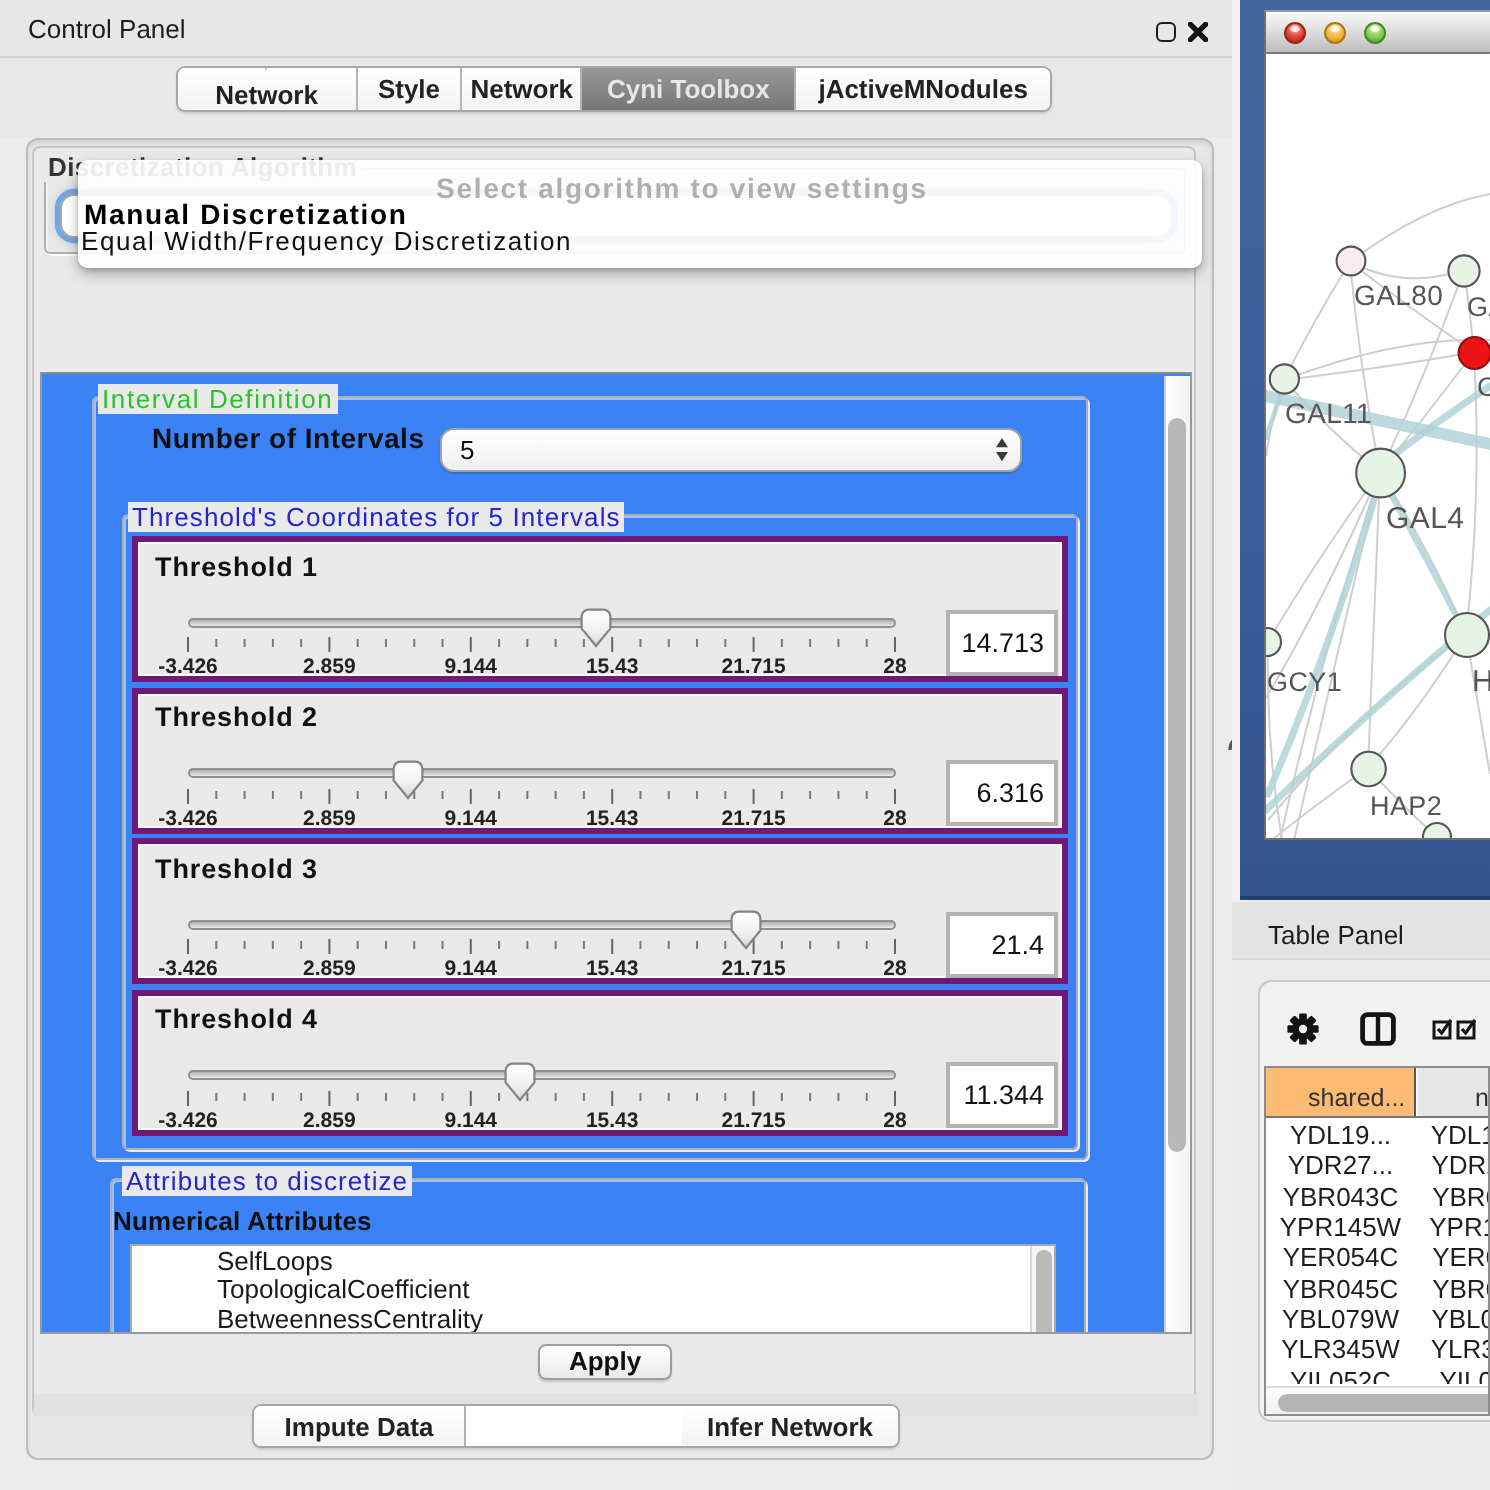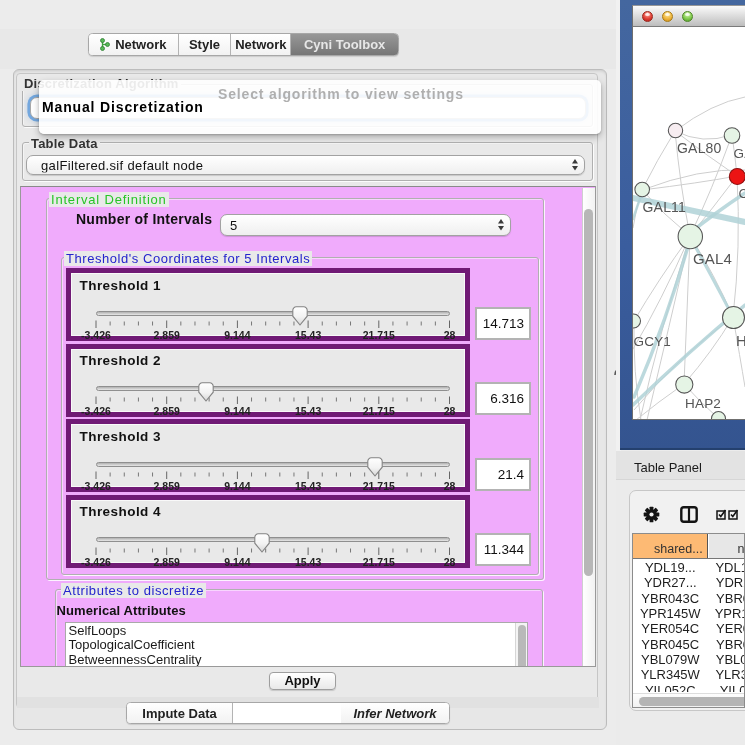--- a/index.html
+++ b/index.html
@@ -11,21 +11,21 @@
 
   
   #titlebar { left:0; top:0; width:616px; height:29px; background:#e7e7e7; border-bottom:1px solid #d2d2d2; }
   #titlebar .wtitle { position:absolute; left:14px; top:7px; font-size:13px; color:#1c1c1c; }
   #float-ico { position:absolute; left:577.5px; top:10.5px; width:10.5px; height:10px; border:1.7px solid #1d1d1d; border-radius:3px; }
   
 
   #tabbar-zone { left:0; top:29px; width:616px; height:40px; background:#e8e8e8; }
 
   .seg-control { position:absolute; display:flex; border:1px solid #a7a7a7; border-radius:4.5px; overflow:hidden; background:#fff; box-shadow:0 1px 1px rgba(0,0,0,0.12); }
-  .seg { display:flex; align-items:center; justify-content:center; gap:5px; font-size:13px; font-weight:600; color:#222; background:linear-gradient(#ffffff,#f2f2f2); border-right:1px solid #b3b3b3; }
+  .seg { display:flex; align-items:center; justify-content:center; gap:5px; font-size:13px; font-weight:600; color:#222; background:linear-gradient(#ffffff,#f2f2f2); border-right:1px solid #b3b3b3;flex-direction:column; }
   .seg:last-child { border-right:none; }
   .seg.sel { background:linear-gradient(#989898,#767676); color:#e7e7e7; }
 
   #panelA { left:13px; top:69px; width:594px; height:661px; background:#e7e7e7; border:1px solid #bcbcbc; border-radius:6px; box-shadow:inset 0 2px 3px -1px rgba(0,0,0,0.13); }
   #panelB { left:16px; top:73px; width:582px; height:635px; background:#e9e9e9; border:1px solid #c6c6c6; border-radius:4px; }
 
   .group { position:absolute; border:1px solid #b0b0b0; border-radius:3px; box-shadow:1px 1px 0 rgba(255,255,255,0.85), inset 1px 1px 0 rgba(255,255,255,0.5); }
   .gtitle { position:absolute; top:-7px; left:6px; padding:0 2px; background:#e9e9e9; font-size:13px; font-weight:bold; color:#333; letter-spacing:0.2px; white-space:nowrap; }
   .gtitle.green { color:#27c427; font-weight:normal; letter-spacing:0.8px; left:2px; }
   .gtitle.blue  { color:#2424cc; font-weight:normal; letter-spacing:0.55px; left:2px; }
@@ -39,32 +39,32 @@
   #algo-combo { left:30px; top:97px; width:556px; height:21.5px; background:#fff; border:1px solid #a8a8a8;
     box-shadow:0 0 0 2.6px #73a7de, 0 0 6px 2px rgba(110,160,220,0.42); position:absolute; border-radius:7px; }
 
   
   #popup { left:14px; top:80px; width:562px; height:53.5px; background:rgba(255,255,255,0.9); border-radius:5px; box-shadow:0 3px 7px rgba(0,0,0,0.28), 0 1px 2px rgba(0,0,0,0.18); position:absolute;margin-left:25px; }
   #popup .ph { position:absolute; left:179px; top:5.5px; font-size:14px; font-weight:600; letter-spacing:0.85px; color:#afafaf; }
   #popup .it1 { position:absolute; left:3px; top:18.5px; font-size:14px; font-weight:bold; letter-spacing:0.85px; color:#000; }
   #popup .it2 { position:absolute; left:1.5px; top:33px; font-size:13px; letter-spacing:0.8px; color:#101010; }
 
   
-  #scrollpane { left:20px; top:186px; width:576px; height:481px; border:1px solid #999; border-top-color:#8a8a8a; background:#f0abfc; overflow:hidden;text-decoration:underline; }
+  #scrollpane { left:20px; top:186px; width:576px; height:481px; border:1px solid #999; border-top-color:#8a8a8a; background:#3b82f6; overflow:hidden;text-decoration:underline; }
   #vsb-track { position:absolute; right:0.5px; top:0.5px; width:13px; height:480px; background:linear-gradient(90deg,#ffffff,#f2f2f2); border-left:1px solid #cfcfcf; }
   #vsb-thumb { position:absolute; left:1.5px; top:21px; width:8.5px; height:367px; border-radius:4.5px; background:#b7b7b7; }
 
-  .thr-panel { position:absolute; left:45px; width:404px; background:#e9e9e9; border:5px solid #701a75; box-shadow:inset 0 0 0 1px rgba(255,255,255,0.7);padding-left:16px; }
+  .thr-panel { position:absolute; left:45px; width:468px; background:#e9e9e9; border:3px solid #701a75; box-shadow:inset 0 0 0 1px rgba(255,255,255,0.7);padding-left:16px; }
   .thr-label { position:absolute; left:8.5px; top:4.5px; font-size:13.5px; letter-spacing:0.45px; font-weight:bold; color:#111; }
   .thr-field { position:absolute; left:404px; top:33.5px; width:56px; height:33px; background:#fff; border:2px solid #b3b3b3; font-size:13.5px; color:#111; display:flex; align-items:center; justify-content:flex-end; padding-right:5px; }
 
   .slider-track { position:absolute; height:5px; border-radius:2.5px; background:linear-gradient(#b0b0b0,#e8e8e8); border:1px solid #8f8f8f; }
 
   .list-box { position:absolute; background:#fff; border:1px solid #a9a9a9; overflow:hidden; }
-  .list-item { font-size:13px; color:#1a1a1a; padding-left:2.5px; white-space:nowrap; line-height:14.6px; }
+  .list-item { font-size:13px; color:#1a1a1a; padding-left:2.5px; white-space:nowrap; line-height:14.6px;margin-left:40px; }
 
   .push-btn { position:absolute; background:linear-gradient(#ffffff,#e9e9e9); border:1px solid #9e9e9e; border-radius:4px; display:flex; align-items:center; justify-content:center; font-size:13px; font-weight:600; color:#111; box-shadow:0 1px 1px rgba(0,0,0,0.15); }
 
   
   #gapcol { left:616px; top:0; width:5px; height:745px; background:#f1f1f1; }
   #bluezone { left:620px; top:0; width:125px; height:450px; background:linear-gradient(#44679f,#3a5d9e 55%,#34548f); }
   #bluezone .bedge { position:absolute; left:0; bottom:0; width:100%; height:2px; background:#24406e; }
   #netwin-title { position:absolute; left:632px; top:5px; width:113px; height:22px; background:linear-gradient(#fbfbfb,#bdbdbd); border-left:1px solid #6f6f6f; border-top:1px solid #979797; border-bottom:1px solid #7b7b7b; }
   .tl { position:absolute; top:5px; width:11px; height:11px; border-radius:50%; }
   .tl::after { content:""; position:absolute; left:2.2px; top:0.8px; width:5px; height:3px; border-radius:50%; background:rgba(255,255,255,0.65); }
@@ -81,20 +81,27 @@
   #hsb-track { position:absolute; left:0; right:0; top:159px; height:15px; background:linear-gradient(#fdfdfd,#f0f0f0); border-top:1px solid #ddd; }
   #hsb-thumb { position:absolute; left:6px; top:3px; width:130px; height:9px; border-radius:4.5px; background:#b4b4b4; }
 
   .toolicon { position:absolute; }
 </style>
 </head>
 <body>
 
 <div id="stage">
 
+  <div class="abs" id="titlebar">
+    <span class="wtitle">Control Panel</span>
+    <div id="float-ico"></div>
+    <svg id="close-ico-svg" style="position:absolute; left:594px; top:10.5px;" width="10" height="10" viewBox="0 0 10 10">
+        <path d="M1.2,1.2 L8.8,8.8 M8.8,1.2 L1.2,8.8" stroke="#141414" stroke-width="2.7" stroke-linecap="round"></path>
+      </svg>
+  </div>
 
   <div class="abs" id="tabbar-zone"></div>
   <div class="seg-control" id="top-tabs" style="left:88px; top:32.5px; height:23px;">
       <div class="seg" style="width: 89.6px;">
         <svg width="10" height="13" viewBox="0 0 10 13">
           <line x1="2.5" y1="3" x2="2.5" y2="10" stroke="#3f9f3f" stroke-width="1.3"></line>
           <line x1="2.5" y1="6.5" x2="7.5" y2="6.5" stroke="#3f9f3f" stroke-width="1.3"></line>
           <circle cx="2.5" cy="2.5" r="2" fill="#57b957" stroke="#2e7d32" stroke-width="0.8"></circle>
           <circle cx="2.5" cy="10.5" r="2" fill="#57b957" stroke="#2e7d32" stroke-width="0.8"></circle>
           <circle cx="7.5" cy="6.5" r="2" fill="#57b957" stroke="#2e7d32" stroke-width="0.8"></circle>
@@ -103,48 +110,38 @@
       </div>
       <div class="seg" style="width: 52.8px;">
         <span>Style</span>
       </div>
       <div class="seg" style="width: 60px;">
         <span>Network</span>
       </div>
       <div class="seg sel" style="width: 106.5px;">
         <span>Cyni Toolbox</span>
       </div>
+      <div class="seg" style="width: 127.4px;">
+        <span>jActiveMNodules</span>
+      </div>
     </div>
 
   <div class="abs" id="panelA"></div>
   <div class="abs" id="panelB"></div>
 
   <div class="group" id="algo-group" style="left:22px; top:83.5px; width:570.5px; height:43.5px;">
     <span class="gtitle" style="left:-1px; top:-8.5px;">Discretization Algorithm</span>
   </div>
   <div id="algo-combo"></div>
 
-  <div class="group" id="tdata-group" style="left:22px; top:142px; width:570.5px; height:38.5px;">
-    <span class="gtitle">Table Data</span>
-    <div class="aqua-combo" style="left:3px; top:12px; width:559px; height:20px;">
-      <span class="cv">galFiltered.sif default node</span>
-      <span class="stepper" style="right:6px;">
-        <svg width="6" height="4.6" viewBox="0 0 6 4.6">
-            <polygon points="3,0 6,4.6 0,4.6" fill="#3a3a3a"></polygon>
-          </svg>
-        <svg width="6" height="4.6" viewBox="0 0 6 4.6">
-            <polygon points="0,0 6,0 3,4.6" fill="#3a3a3a"></polygon>
-          </svg>
-      </span>
-    </div>
-  </div>
 
   <div id="popup">
     <div class="ph">Select algorithm to view settings</div>
     <div class="it1">Manual Discretization</div>
+    <div class="it2">Equal Width/Frequency Discretization</div>
   </div>
 
   <div class="abs" id="scrollpane">
     <div id="sp-content" style="position:absolute; left:0; top:0; width:576px; height:481px;">
 
       <div class="group" style="left:25px; top:10.5px; width:498px; height:382px;">
         <span class="gtitle green">Interval Definition</span>
       </div>
       <span class="abs" style="left:55px; top:24px; font-size:14px; letter-spacing:0.25px; font-weight:bold; color:#111;">Number of Intervals</span>
       <div class="aqua-combo" style="left:199px; top:27px; width:291px; height:22px;">
@@ -387,21 +384,21 @@
   </div>
 
   <div class="abs" style="left:17px; top:697px; width:582px; height:10.5px; background:#e1e1e1;"></div>
   <div class="seg-control" id="bottom-tabs" style="left:126px; top:702px; height:22px;">
       <div class="seg" style="width: 106px;">
         <span>Impute Data</span>
       </div>
       <div class="seg sel" style="width: 108px; margin-top: 40px;">
         <span>Discretize Data</span>
       </div>
-      <div class="seg" style="width: 108px; font-style: italic;">
+      <div class="seg" style="width: 108px;">
         <span>Infer Network</span>
       </div>
     </div>
 
   <svg class="abs" style="left:614px; top:367px;" width="8" height="9" viewBox="0 0 8 9">
       <path d="M1,8 Q1,2 7,2 L5,0 L7,2 L5,4" fill="none" stroke="#555" stroke-width="1.6"></path>
     </svg>
 
   <div class="abs" id="gapcol"></div>
   <div class="abs" id="bluezone">

